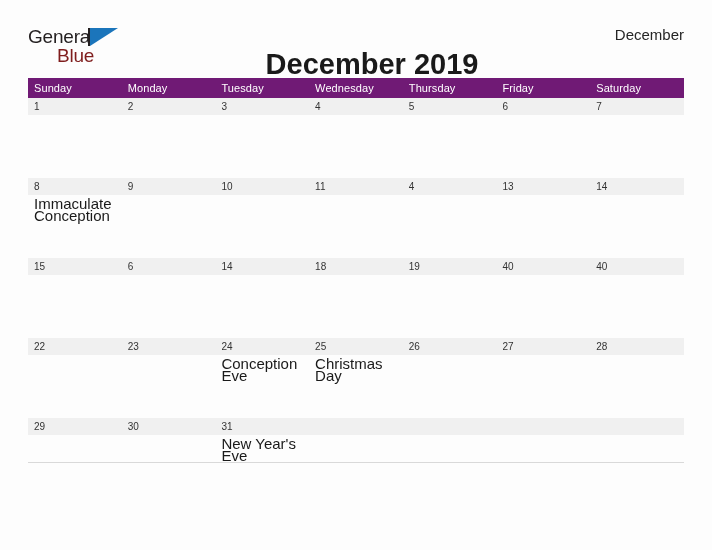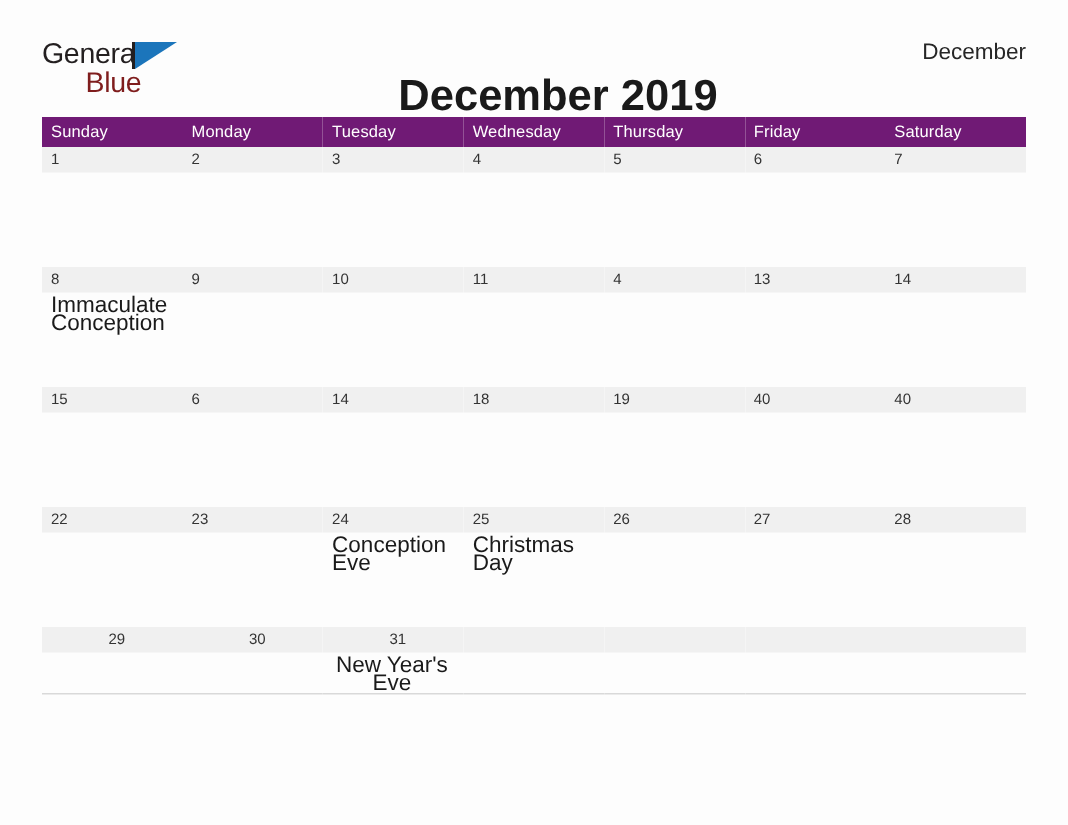--- a/index.html
+++ b/index.html
@@ -157,21 +157,20 @@
     display: block;
     font-size: 15px;
     line-height: 12px;
     color: #1a1a1a;
     padding: 3px 8px 0 6px;
     word-wrap: break-word;
   }
 
   .calendar tbody tr:last-child td {
     border-bottom: 1px solid #d9d9d9;
-    text-align: center;
   }
 
   
   .week-row.last td { height: 38px; }
 </style>
 </head>
 <body>
 
 <div class="page">
 

